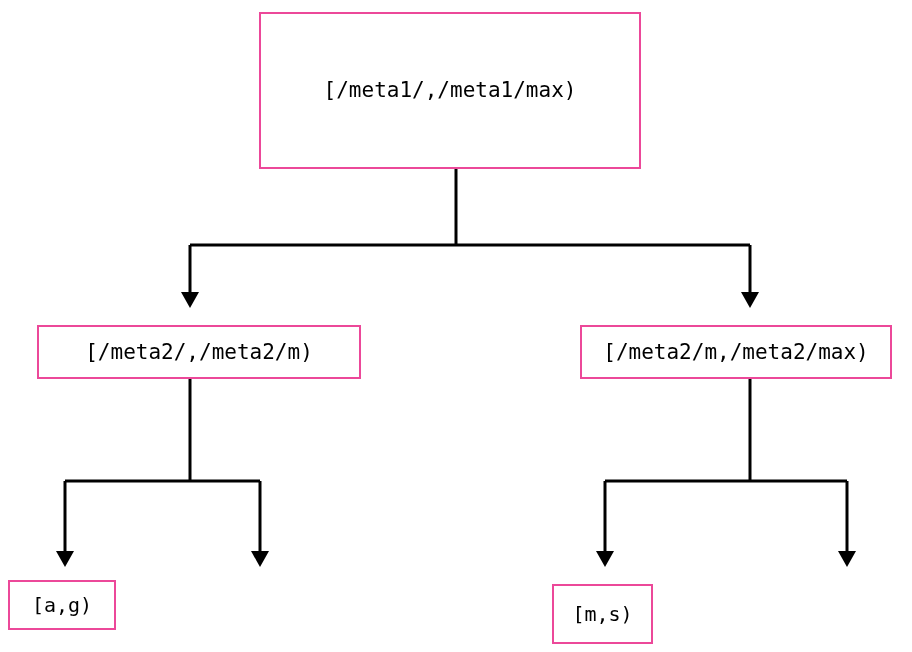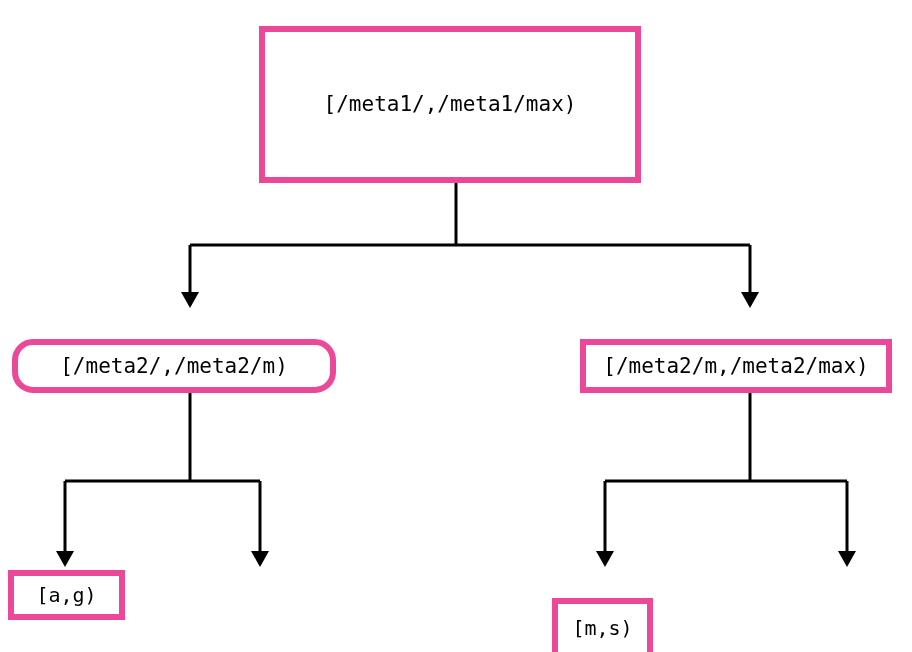--- a/index.html
+++ b/index.html
@@ -21,29 +21,28 @@
     position: absolute;
     left: 0;
     top: 0;
     width: 912px;
     height: 652px;
     pointer-events: none;
   }
   .node {
     position: absolute;
     box-sizing: border-box;
-    border: 6px solid #ec4899;
+    border: 2px solid #ec4899;
     background: #ffffff;
     display: flex;
     align-items: center;
     justify-content: center;
     color: #000000;
     white-space: pre;
     letter-spacing: 0px;
-    margin-top: 14px;
   }
   .node-label {
     display: block;
     line-height: 1;
   }
   .node-root    { font-size: 21px; }
   .node-mid     { font-size: 21px; }
   .node-leaf    { font-size: 20px; }
 </style>
 </head>
@@ -78,29 +77,29 @@
       <path d="M 847 481 L 847 551" stroke="#000000" stroke-width="3" fill="none"></path>
       <polygon points="596,551 614,551 605,567" fill="#000000"></polygon>
       <polygon points="838,551 856,551 847,567" fill="#000000"></polygon>
     </g>
   </svg>
 
   <div class="node node-root" style="left:259px; top:12px; width:382px; height:157px;">
     <span class="node-label">[/meta1/,/meta1/max)</span>
   </div>
 
-  <div class="node node-mid" style="left:12px; top:325px; width:324px; height:54px;border-radius:21px;">
+  <div class="node node-mid" style="left:37px; top:325px; width:324px; height:54px;">
     <span class="node-label">[/meta2/,/meta2/m)</span>
   </div>
 
   <div class="node node-mid" style="left:580px; top:325px; width:312px; height:54px;">
     <span class="node-label">[/meta2/m,/meta2/max)</span>
   </div>
 
-  <div class="node node-leaf" style="left:8px; top:556px; width:117px; height:50px;">
+  <div class="node node-leaf" style="left:8px; top:580px; width:108px; height:50px;">
     <span class="node-label">[a,g)</span>
   </div>
 
 
   <div class="node node-leaf" style="left:552px; top:584px; width:101px; height:60px;">
     <span class="node-label">[m,s)</span>
   </div>
 
 
 </div>

